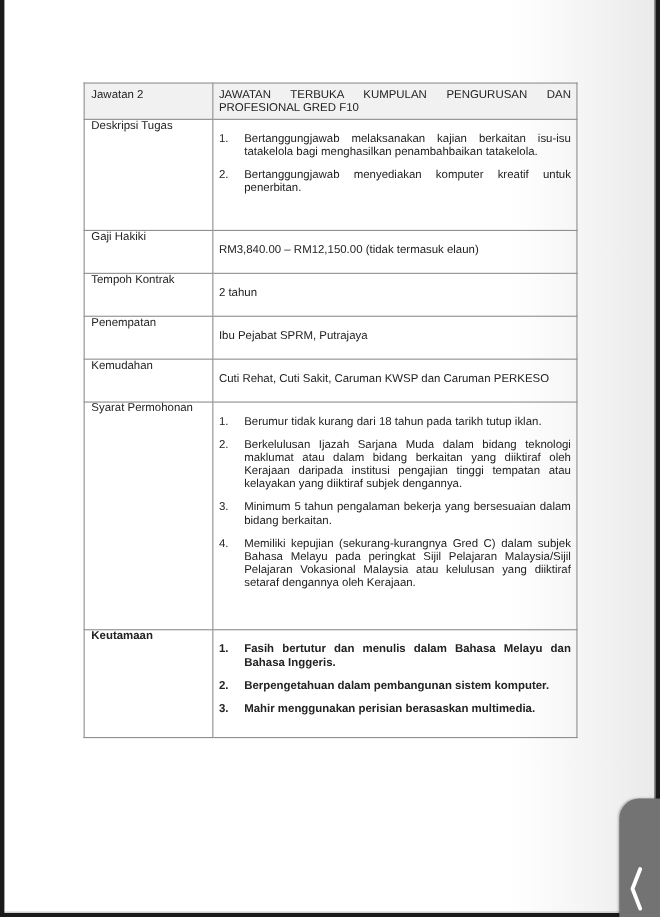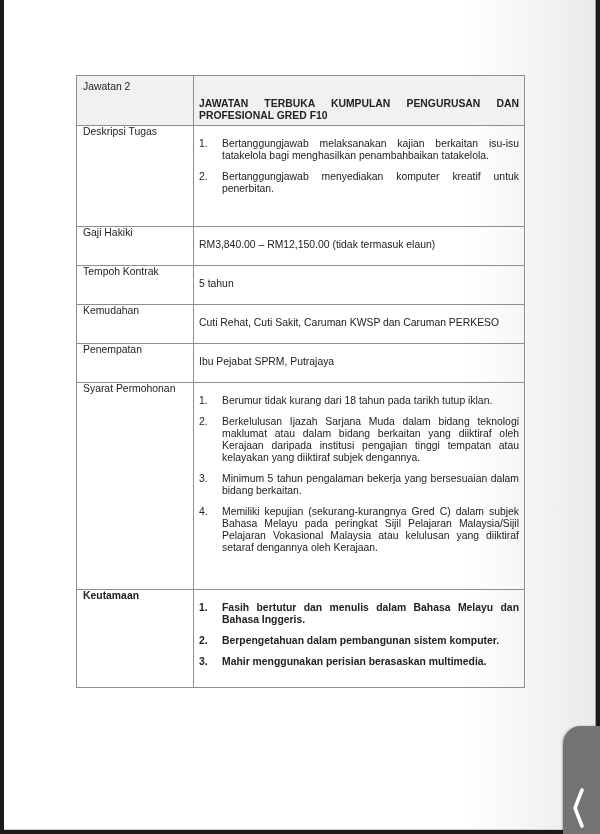--- a/index.html
+++ b/index.html
@@ -46,24 +46,24 @@
     }
     .doc-table td.value {
       padding: 12px 5px 0 5px;
       line-height: 12px;
     }
     .row-header td {
       background: #f1f1f1;
       height: 27px;
     }
     .row-header td.value {
-      font-weight: bold;
+      font-weight: normal;
       text-align: justify;
       text-align-last: left;
-      padding-top: 22px;
+      padding-top: 5px;
       margin-left: 41px;
     }
     .row-header td.label {
       padding-top: 5px;
     }
     .row-single td { height: 26px; }
     .row-desk td.value { padding-bottom: 10px; }
     .list {
       margin: 0;
       padding: 0;
@@ -126,29 +126,29 @@
             </li>
           </ul>
         </td>
       </tr>
       <tr class="row-single">
         <td class="label">Gaji Hakiki</td>
         <td class="value">RM3,840.00 – RM12,150.00 (tidak termasuk elaun)</td>
       </tr>
       <tr class="row-single">
         <td class="label">Tempoh Kontrak</td>
-        <td class="value">5 tahun</td>
+        <td class="value">2 tahun</td>
+      </tr>
+      <tr class="row-single">
+        <td class="label">Penempatan</td>
+        <td class="value">Ibu Pejabat SPRM, Putrajaya</td>
       </tr>
       <tr class="row-single">
         <td class="label">Kemudahan</td>
         <td class="value">Cuti Rehat, Cuti Sakit, Caruman KWSP dan Caruman PERKESO</td>
-      </tr>
-      <tr class="row-single">
-        <td class="label">Penempatan</td>
-        <td class="value">Ibu Pejabat SPRM, Putrajaya</td>
       </tr>
       <tr class="row-syarat">
         <td class="label">Syarat Permohonan</td>
         <td class="value">
           <ul class="list">
             <li class="list-item">
               <span class="list-num">1.</span>
               <span class="list-text">Berumur tidak kurang dari 18 tahun pada tarikh tutup iklan.</span>
             </li>
             <li class="list-item">

